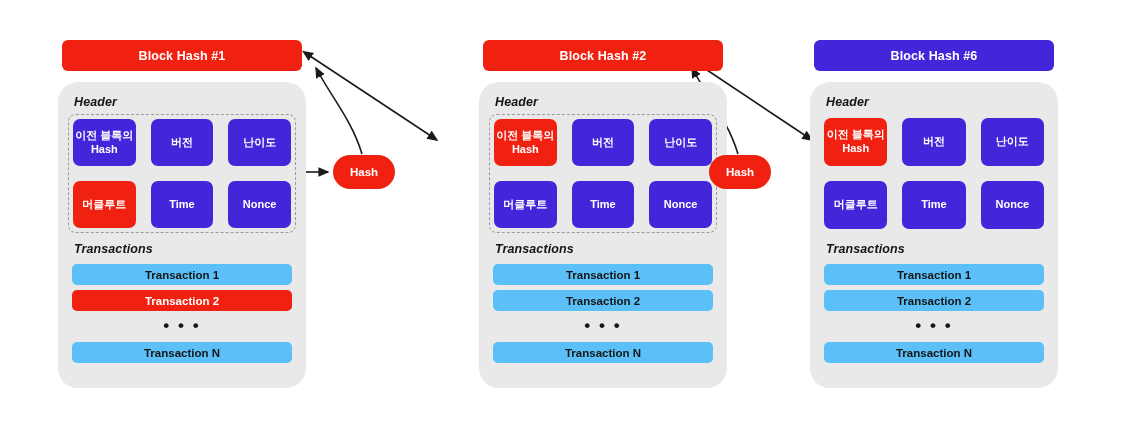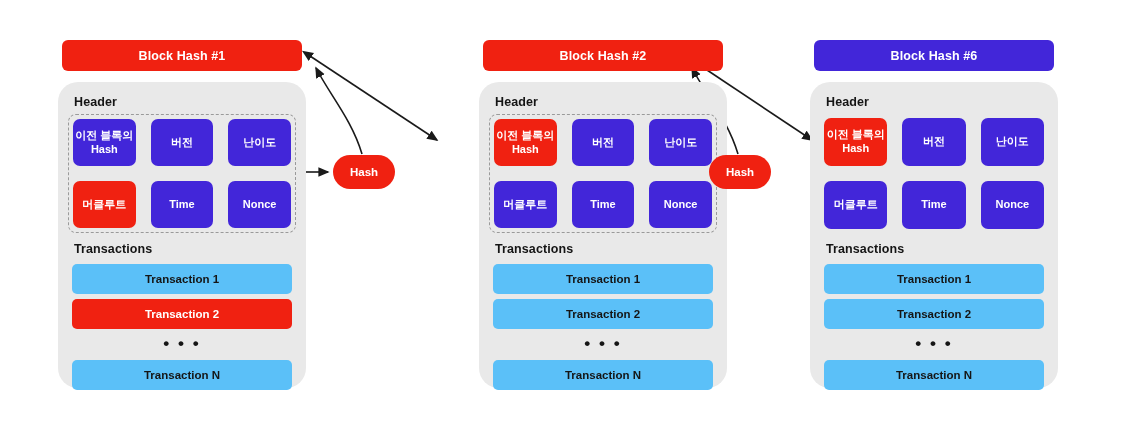--- a/index.html
+++ b/index.html
@@ -70,20 +70,21 @@
     box-sizing: border-box;
   }
 
   .section-title {
     position: absolute;
     left: 16px;
     font-size: 12.5px;
     font-weight: bold;
     color: #151515;
     letter-spacing: 0.1px;
+    font-style: italic;
   }
   .title-header { top: 13px; }
   .title-transactions { top: 160px; }
 
   
   .header-box {
     position: absolute;
     left: 10px;
     top: 32px;
     width: 228px;
@@ -118,21 +119,21 @@
   }
 
   
   .tx-list {
     position: absolute;
     left: 14px;
     top: 182px;
     width: 220px;
   }
   .tx-row {
-    height: 30px;
+    height: 21px;
     border-radius: 5px;
     display: flex;
     align-items: center;
     justify-content: center;
     font-size: 11.5px;
     font-weight: bold;
     margin-bottom: 5px;
     box-sizing: border-box;
   }
   .tx-ellipsis {

